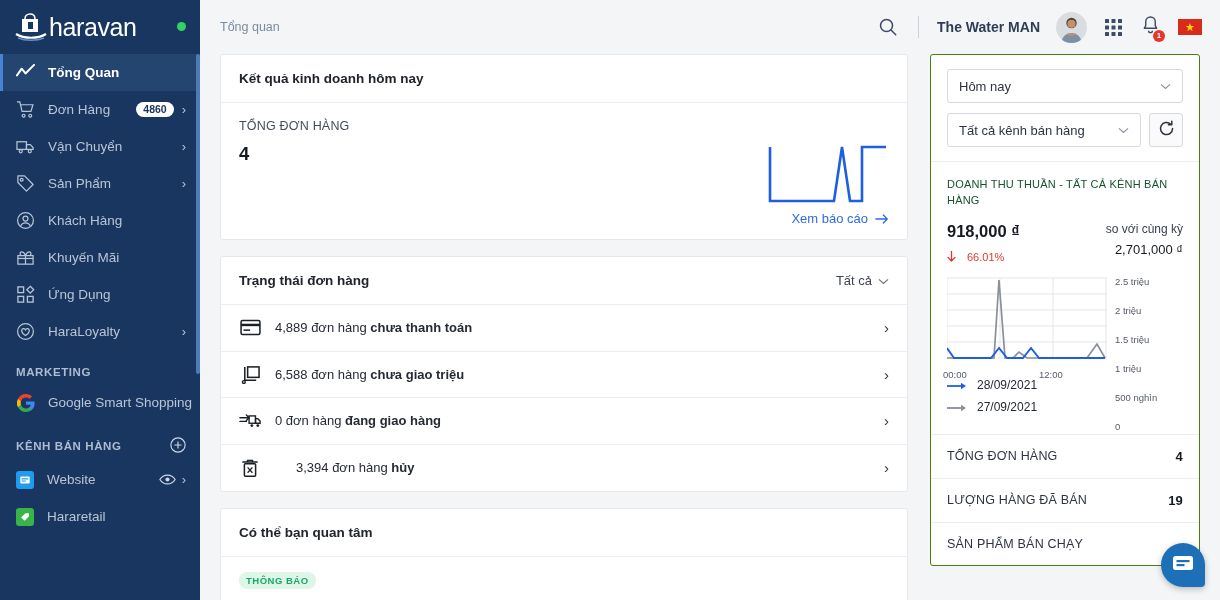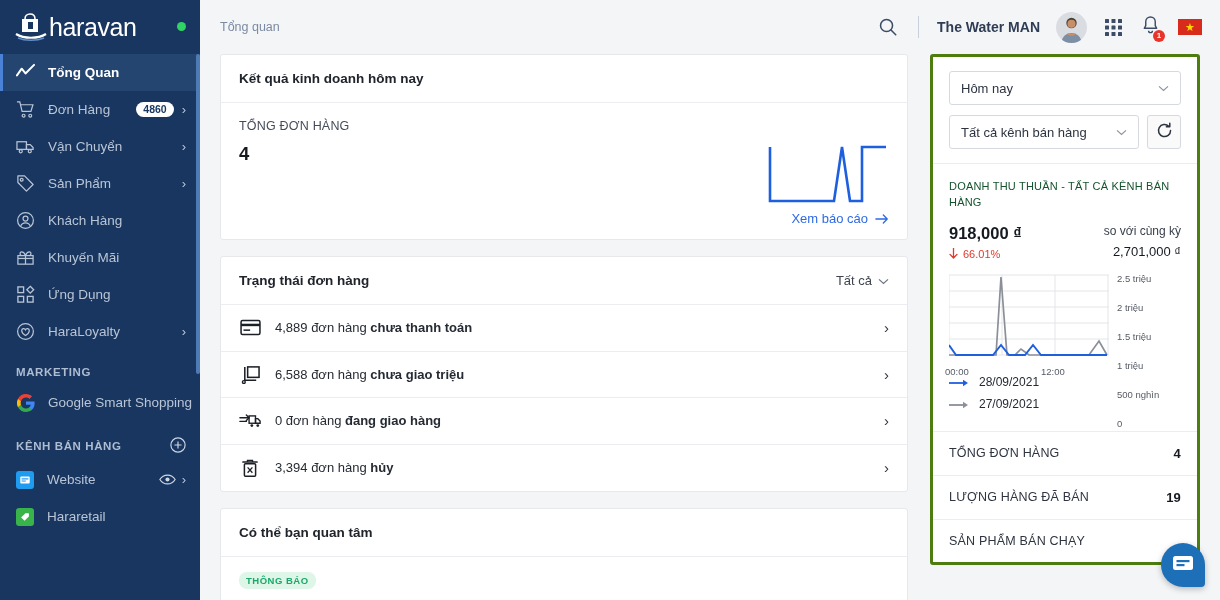--- a/index.html
+++ b/index.html
@@ -147,38 +147,38 @@
   .report-link a {
     color: #2e6ae6; font-size: 13px; text-decoration: none;
     display: inline-flex; align-items: center; gap: 7px;
   }
 
   
   .st-row {
     display: flex; align-items: center; height: 46.5px; padding: 0 18px;
     border-bottom: 1px solid #ebedf0; cursor: pointer;
   }
-  .st-row:last-child { border-bottom: none; }
+  .st-row:last-child { border-bottom: none; gap: 21px; }
   .st-ico { width: 22px; flex: 0 0 22px; margin-right: 14px; display:flex; align-items:center; justify-content:center; color:#1b1f26; }
   .st-text { font-size: 13px; color: #262b33; flex: 1 1 auto; }
   .st-text b { font-weight: bold; }
   .st-chev { color: #4a5costs; }
   .st-chev { color: #303640; font-size: 15px; }
 
   
   .tag-badge {
     display: inline-block; background: #ddf6e8; color: #1aa86a;
     font-size: 9.5px; font-weight: bold; letter-spacing: .5px;
     padding: 3px 7px; border-radius: 8px;
   }
   .sug-body { padding: 13px 18px 18px 18px; }
 
   
   .panel {
-    background: #ffffff; border: 3px solid #4d7c0f; border-radius: 3px;
+    background: #ffffff; border: 1px solid #4d7c0f; border-radius: 3px;
   }
   .panel-filters { padding: 14px 16px 14px 16px; border-bottom: 1px solid #ebedf0; }
   .sel {
     height: 34px; border: 1px solid #d6dae0; border-radius: 3px;
     display: flex; align-items: center; padding: 0 11px;
     font-size: 13px; color: #2d3340; background: #fff; cursor: pointer;
   }
   .sel .spacer { flex: 1 1 auto; }
   .sel-caret { color: #8b93a1; font-size: 10px; }
   .filters-row2 { display: flex; gap: 8px; margin-top: 10px; }
@@ -189,21 +189,21 @@
     background: #fafafa; cursor: pointer; color: #2d3340; flex: 0 0 34px;
   }
   .panel-body { padding: 15px 16px 12px 16px; border-bottom: 1px solid #ebedf0; }
   .panel-title {
     font-size: 11px; color: #14532d; letter-spacing: .2px; line-height: 1.45;
     font-weight: normal;
   }
   .rev-row { display: flex; margin-top: 13px; align-items: flex-start; }
   .rev-left { flex: 0 0 auto; }
   .rev-amount { font-size: 16.5px; font-weight: bold; color: #151a21; }
-  .rev-delta { color: #e0392b; font-size: 11px; margin-top: 5px; display:flex; align-items:center; gap:5px;}
+  .rev-delta { color: #e0392b; font-size: 11px; margin-top: 10px; display:flex; align-items:center; gap:11px;}
   .rev-right { margin-left: auto; text-align: right; }
   .rev-cmp-label { font-size: 12px; color: #3a414d; }
   .rev-cmp-value { font-size: 13px; color: #151a21; margin-top: 6px; }
 
   .chartbox { margin-top: 12px; display: flex; }
   .chart-area { position: relative; flex: 0 0 160px; height: 86px; }
   .chart-ylabels {
     margin-left: 8px; display: flex; flex-direction: column;
     justify-content: space-between; height: 90px; font-size: 9.5px; color: #555b66; gap: 18px;
   }

